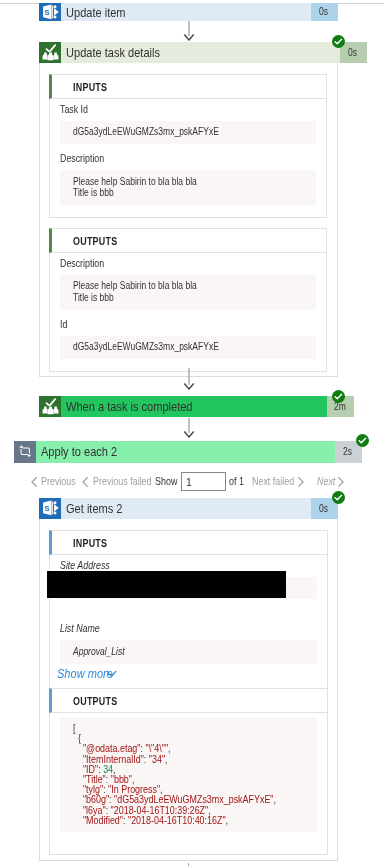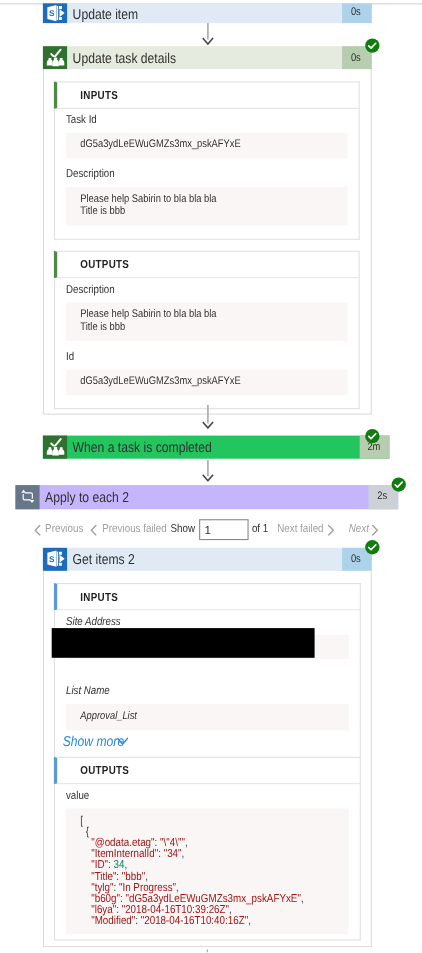--- a/index.html
+++ b/index.html
@@ -78,21 +78,21 @@
     </div>
     <div class="ttl"><span class="t">Update item</span></div>
     <div class="dur" style="background:#add3ea;height:18px;line-height:18px;"><span class="t">0s</span></div>
   </div>
 
   <svg class="arrow" style="left:183px;top:21px;" width="12" height="20" viewBox="0 0 12 20">
     <path d="M6 0 V15" stroke="#a6a6a6" stroke-width="1.4" fill="none"></path>
     <path d="M1.3 13.6 L6 19 L10.7 13.6" stroke="#4a4a4a" stroke-width="1.5" fill="none"></path>
   </svg>
 
-  <div class="cardhdr" style="left:39px;top:42px;width:299px;height:21px;background:#e5ecdf;">
+  <div class="cardhdr" style="left:39px;top:42px;width:328px;height:21px;background:#e5ecdf;">
     <div class="ico" style="width:22px;flex:0 0 22px;height:21px;background:#2f7230;">
       <svg width="17" height="17" viewBox="1.4 1.8 29.2 29.2">
         <polyline points="9.2,10.6 14.2,15.4 24.0,3.8" stroke="#ffffff" stroke-width="3.0" fill="none" stroke-linejoin="round" stroke-linecap="round"></polyline>
         <g fill="#ffffff">
           <rect x="5.0" y="16.6" width="4.4" height="4.4" rx="0.5"></rect>
           <path d="M2.3 28.4 v-3.9 a4.2 4.2 0 0 1 9.8 0 v3.9 z"></path>
           <rect x="22.6" y="16.6" width="4.4" height="4.4" rx="0.5"></rect>
           <path d="M19.9 28.4 v-3.9 a4.2 4.2 0 0 1 9.8 0 v3.9 z"></path>
         </g>
         <rect fill="#2f7230" x="10.9" y="15.4" width="10.2" height="15"></rect>
@@ -166,21 +166,21 @@
     <svg width="13" height="13" viewBox="0 0 13 13">
         <path d="M3.2 6.7 L5.3 8.8 L9.6 4.3" stroke="#fff" stroke-width="1.5" fill="none" stroke-linecap="round" stroke-linejoin="round"></path>
       </svg>
   </div>
 
   <svg class="arrow" style="left:183px;top:418px;" width="12" height="20" viewBox="0 0 12 20">
     <path d="M6 0 V15" stroke="#a6a6a6" stroke-width="1.4" fill="none"></path>
     <path d="M1.3 13.6 L6 19 L10.7 13.6" stroke="#4a4a4a" stroke-width="1.5" fill="none"></path>
   </svg>
 
-  <div class="cardhdr" style="left:14px;top:440.6px;width:348px;height:22px;background:#c4b5fd;">
+  <div class="cardhdr" style="left:14px;top:440.6px;width:348px;height:22px;background:#86efac;">
     <div class="ico" style="width:22px;flex:0 0 22px;height:22px;background:#68768a;">
       <svg width="14.5" height="14.5" viewBox="1.6 1.6 18.8 18.8">
         <g stroke="#ffffff" stroke-width="1.35" fill="none" stroke-linecap="butt">
           <path d="M7.6 6.9 h7.2 a1.6 1.6 0 0 1 1.6 1.6 v5.4"></path>
           <path d="M14.4 15.1 h-7.2 a1.6 1.6 0 0 1 -1.6 -1.6 v-5.4"></path>
         </g>
         <path fill="#ffffff" d="M6.0 3.3 L8.7 6.6 H3.3 Z"></path>
         <path fill="#ffffff" d="M16.0 18.7 L13.3 15.4 H18.7 Z"></path>
       </svg>
     </div>
@@ -263,21 +263,20 @@
           </svg>
       </a>
     </div>
   </div>
 
   <div class="panel" style="left:49px;top:688px;width:279px;">
     <div class="phdr" style="border-left:3px solid #5b9bd5;">
       <span><span class="t">OUTPUTS</span></span>
     </div>
     <div class="pbody" style="padding-bottom:14px;height:142px;overflow:hidden;">
-      <div class="flabel"><span class="t">value</span></div>
       <div class="fval json">
           <span class="jl"><span class="t"><span class="jp">[</span></span></span>
           <span class="jl"><span class="t"><span class="jp">  {</span></span></span>
           <span class="jl"><span class="t"><span class="jk">    "@odata.etag"</span><span class="jp">: </span><span class="js">"\"4\""</span><span class="jp">,</span></span></span>
           <span class="jl"><span class="t"><span class="jk">    "ItemInternalId"</span><span class="jp">: </span><span class="js">"34"</span><span class="jp">,</span></span></span>
           <span class="jl"><span class="t"><span class="jk">    "ID"</span><span class="jp">: </span><span class="jn">34</span><span class="jp">,</span></span></span>
           <span class="jl"><span class="t"><span class="jk">    "Title"</span><span class="jp">: </span><span class="js">"bbb"</span><span class="jp">,</span></span></span>
           <span class="jl"><span class="t"><span class="jk">    "tylg"</span><span class="jp">: </span><span class="js">"In Progress"</span><span class="jp">,</span></span></span>
           <span class="jl"><span class="t"><span class="jk">    "b60g"</span><span class="jp">: </span><span class="js">"dG5a3ydLeEWuGMZs3mx_pskAFYxE"</span><span class="jp">,</span></span></span>
           <span class="jl"><span class="t"><span class="jk">    "l6ya"</span><span class="jp">: </span><span class="js">"2018-04-16T10:39:26Z"</span><span class="jp">,</span></span></span>

